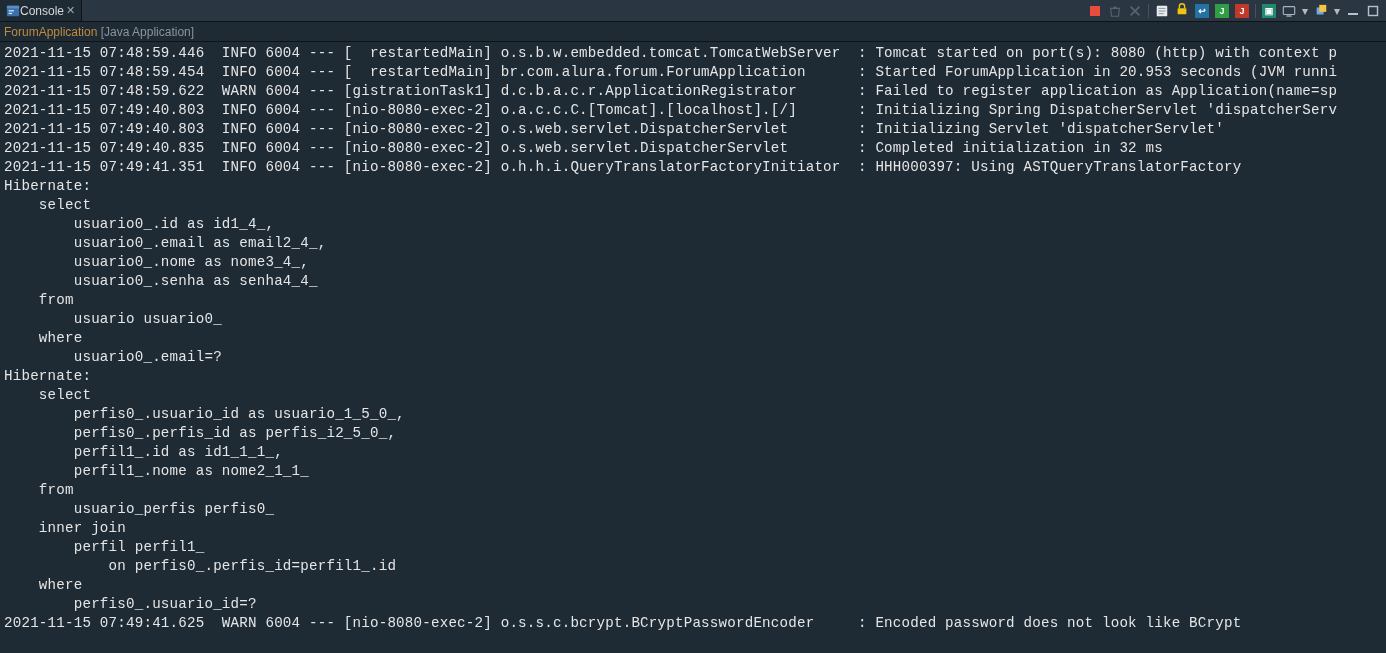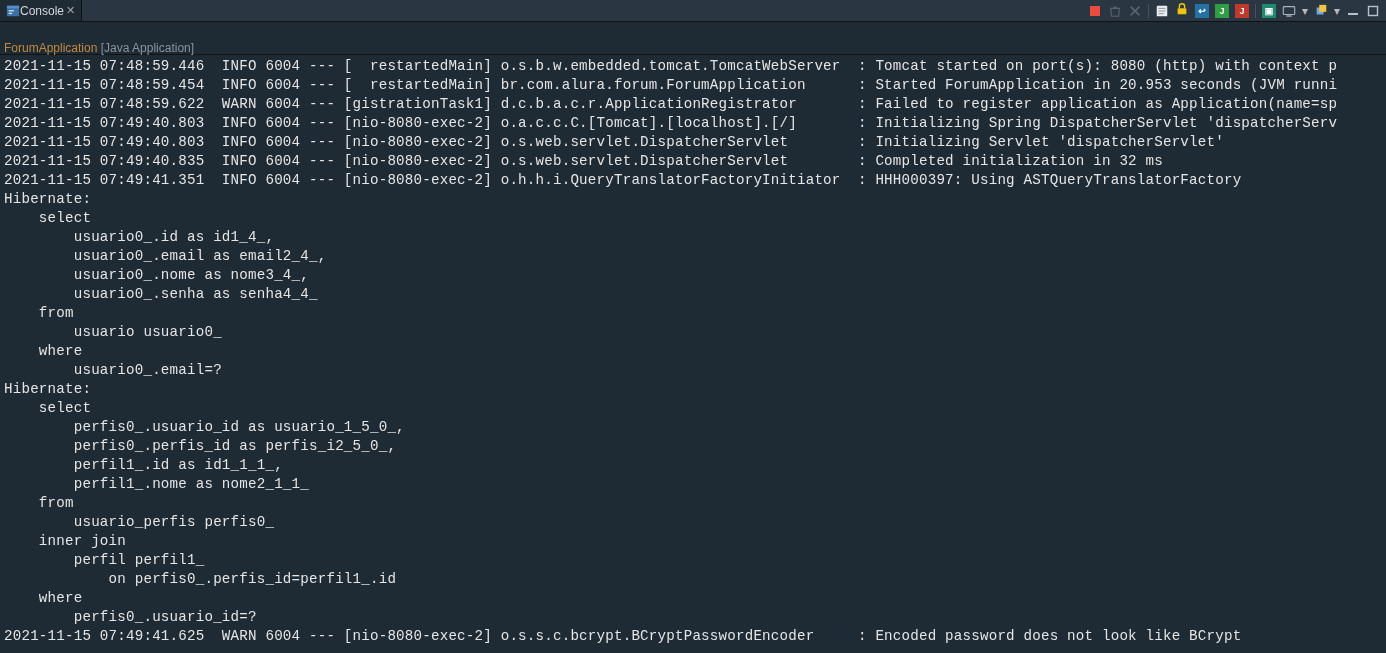--- a/index.html
+++ b/index.html
@@ -60,21 +60,21 @@
   .sq-green  { background:#2f9e44; }
   .sq-red    { background:#c0392b; }
   .sq-blue   { background:#2471a3; }
   .sq-teal   { background:#1f8a70; }
   .stop-sq   { width:10px; height:10px; background:#e74c3c; }
   .dim       { opacity:.35; }
 
   .launch-line {
     height: 20px;
     line-height: 20px;
-    padding: 16px 4px;
+    padding: 0 4px;
     font-size: 12px;
     color: #9fa8b0;
     background:#1e2a34;
     border-bottom: 1px solid #101214;
   }
   .launch-line .app   { color:#c08a3e; }
   .launch-line .type  { color:#8a949c; }
 
   .console {
     font-family: Consolas, "Courier New", monospace;

